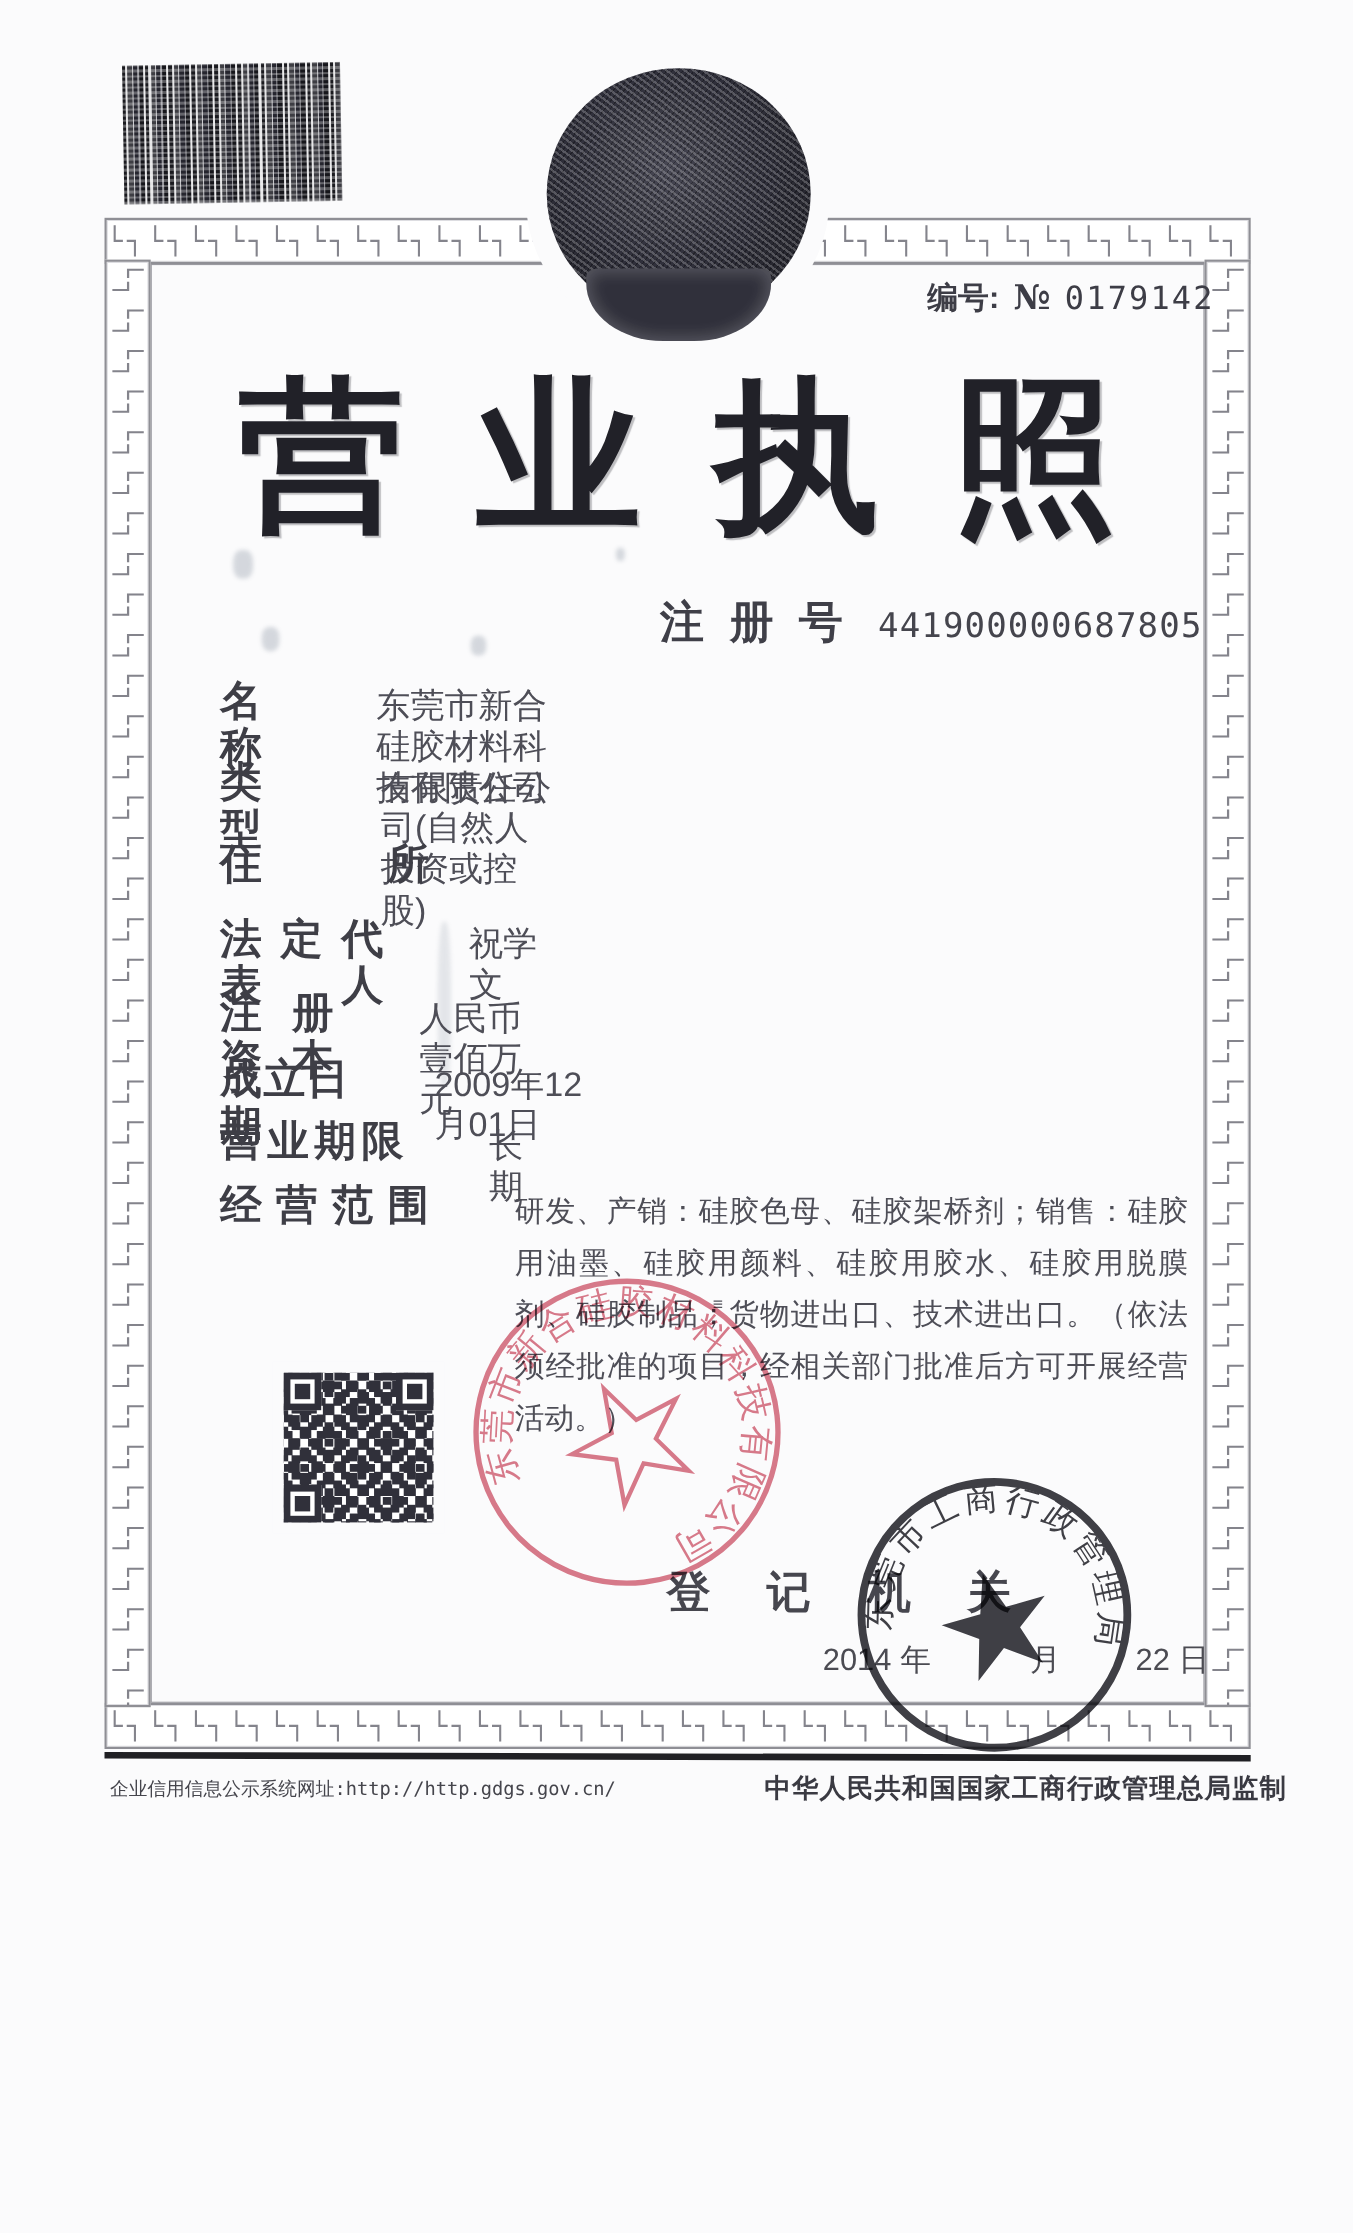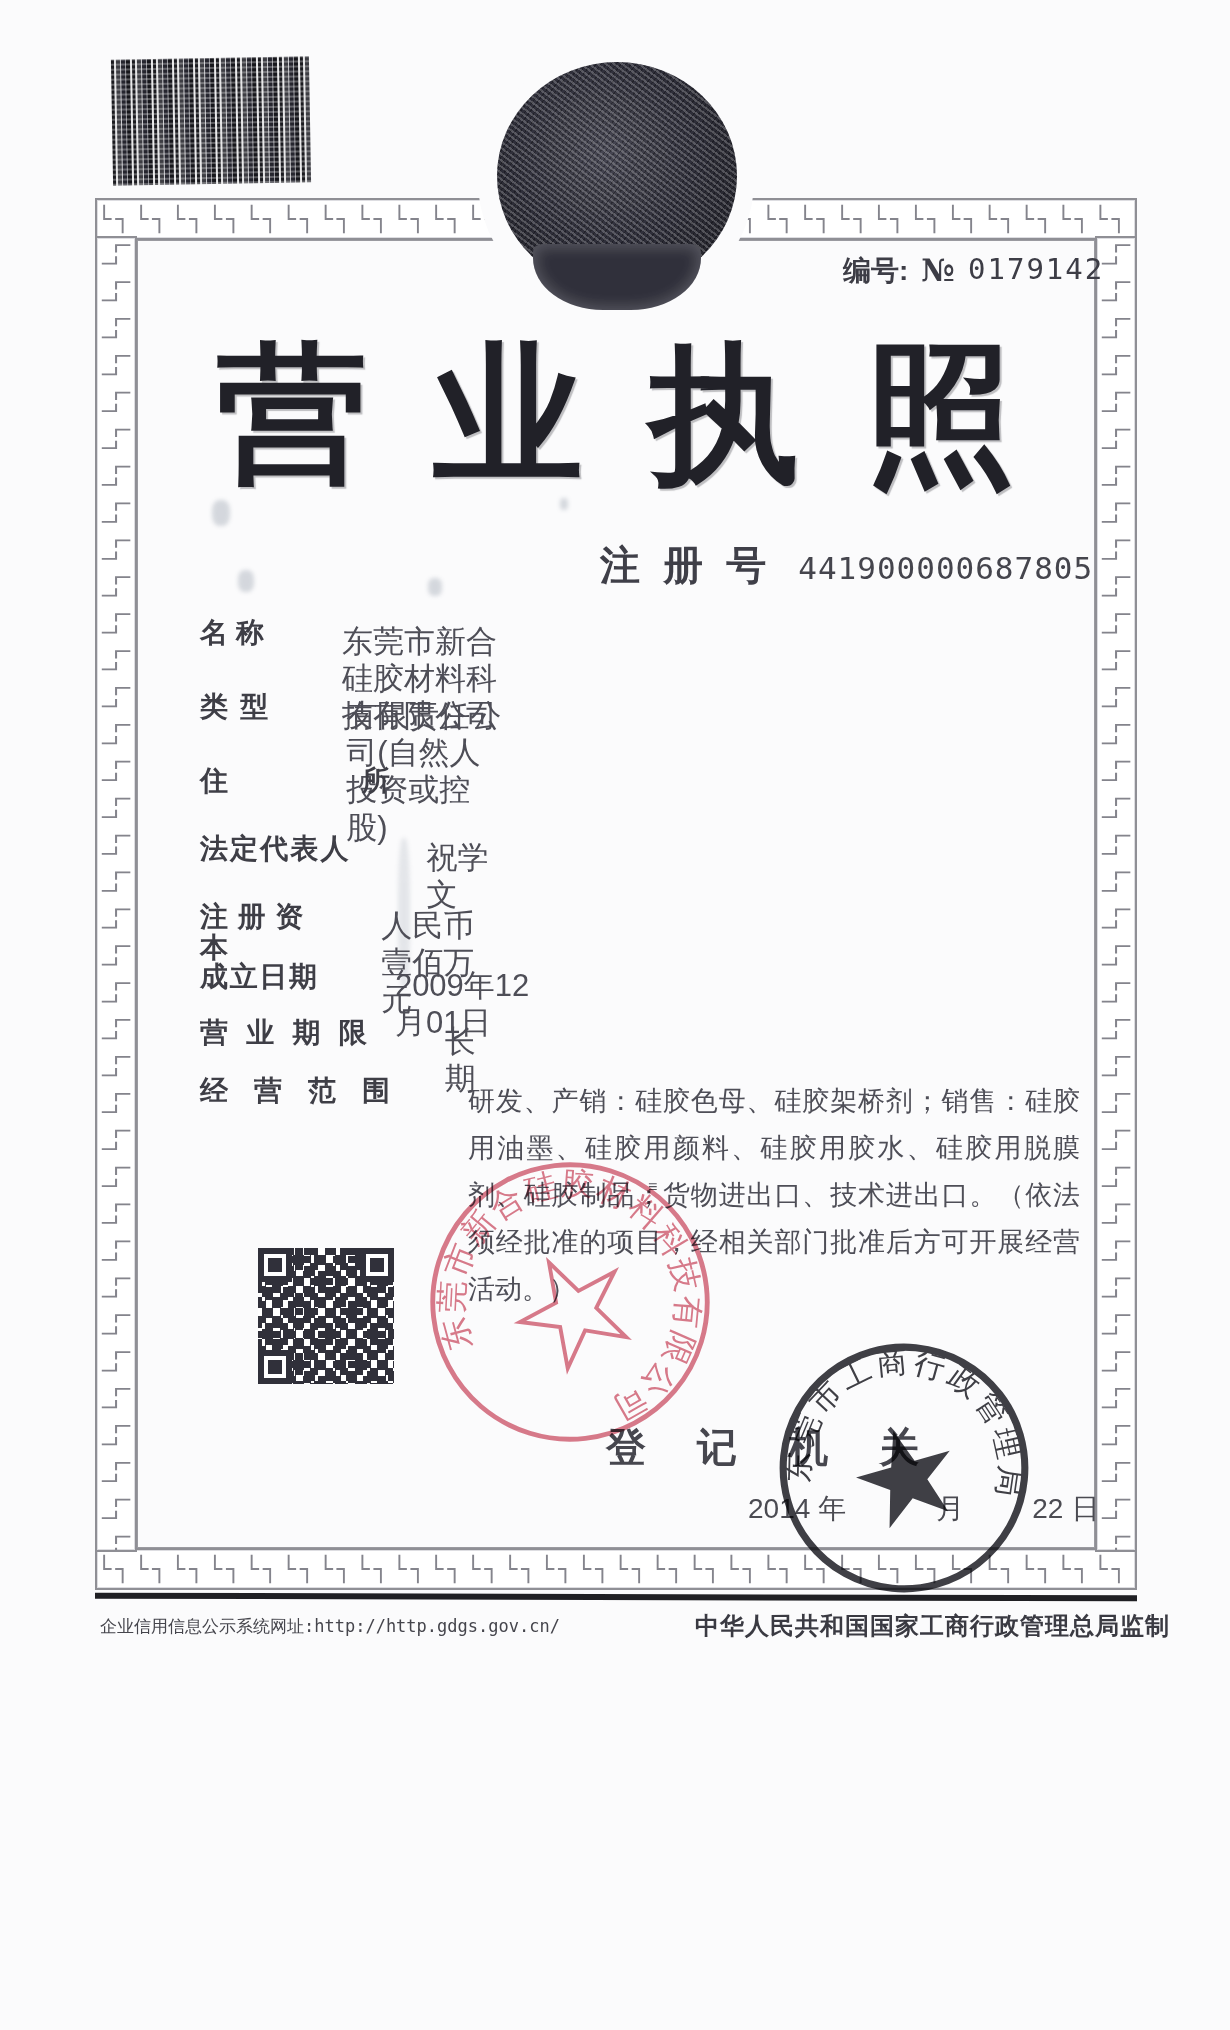--- a/index.html
+++ b/index.html
@@ -37,39 +37,39 @@
     filter:blur(.4px) contrast(1.05);}
   .emblem::before{content:"";position:absolute;inset:0;border-radius:50%;
     background:
       repeating-linear-gradient(37deg, rgba(255,255,255,.20) 0 2px, transparent 2px 5px),
       repeating-linear-gradient(-53deg, rgba(0,0,0,.28) 0 1px, transparent 1px 4px);}
   .emblem::after{content:"";position:absolute;left:36px;right:36px;top:182px;height:66px;
     background:#34343e;border-radius:10px 10px 70px 70px / 8px 8px 52px 52px;
     box-shadow:inset 0 0 14px 4px rgba(255,255,255,.18);}
 
   
-  .serial{position:absolute;left:843px;top:252px;z-index:3;display:flex;align-items:flex-start;gap:13px;
+  .serial{position:absolute;left:843px;top:252px;z-index:3;display:flex;align-items:center;gap:13px;
           color:#3d3d46;}
   .serial .lab{font-size:28px;font-weight:600;}
   .serial .no{font-family:"DejaVu Serif",serif;font-size:31px;font-weight:700;}
   .serial .num{font-family:"DejaVu Sans Mono",monospace;font-size:29px;letter-spacing:2px;}
 
   .title{position:absolute;left:137px;top:316px;width:958px;z-index:3;text-align:center;
          font-size:150px;font-weight:900;letter-spacing:66px;transform:translateX(33px);
          color:#2a2a30;text-shadow:2px 2px 1px rgba(95,95,100,.38);
          filter:contrast(1.1) blur(.3px);}
 
   .regline{position:absolute;left:600px;top:538px;z-index:3;display:flex;align-items:baseline;gap:26px;}
   .regline .lab{font-size:40px;font-weight:600;color:#3f3f48;letter-spacing:6px;}
   .regline .num{font-family:"DejaVu Sans Mono",monospace;font-size:31px;letter-spacing:1px;color:#45454d;}
 
   
   .rows{position:absolute;left:0;top:0;z-index:3;}
   .frow{position:absolute;left:200px;display:flex;align-items:flex-start;}
-  .flabel{width:190px;font-size:28px;font-weight:600;color:#3e3e46;
+  .flabel{width:190px;font-size:38px;font-weight:600;color:#3e3e46;
           text-align:justify;text-align-last:justify;line-height:1.1;}
   .fvalue{margin-left:78px;font-size:31px;color:#4e4e57;line-height:1.2;padding-top:5px;}
   .frow.scope .fvalue{width:612px;font-size:27px;line-height:47px;padding-top:2px;text-align:justify;}
 
   
   .qr{position:absolute;left:258px;top:1248px;width:136px;height:136px;z-index:3;background-color:#fff;
     background:
       repeating-conic-gradient(#30303a 0% 25%, rgba(255,255,255,0) 0% 50%) 4px 7px / 21px 21px,
       repeating-conic-gradient(#30303a 0% 25%, #ffffff 0% 50%) 0 0 / 15px 15px;
     box-shadow:0 0 0 10px #fbfbfc;filter:blur(.35px);}

